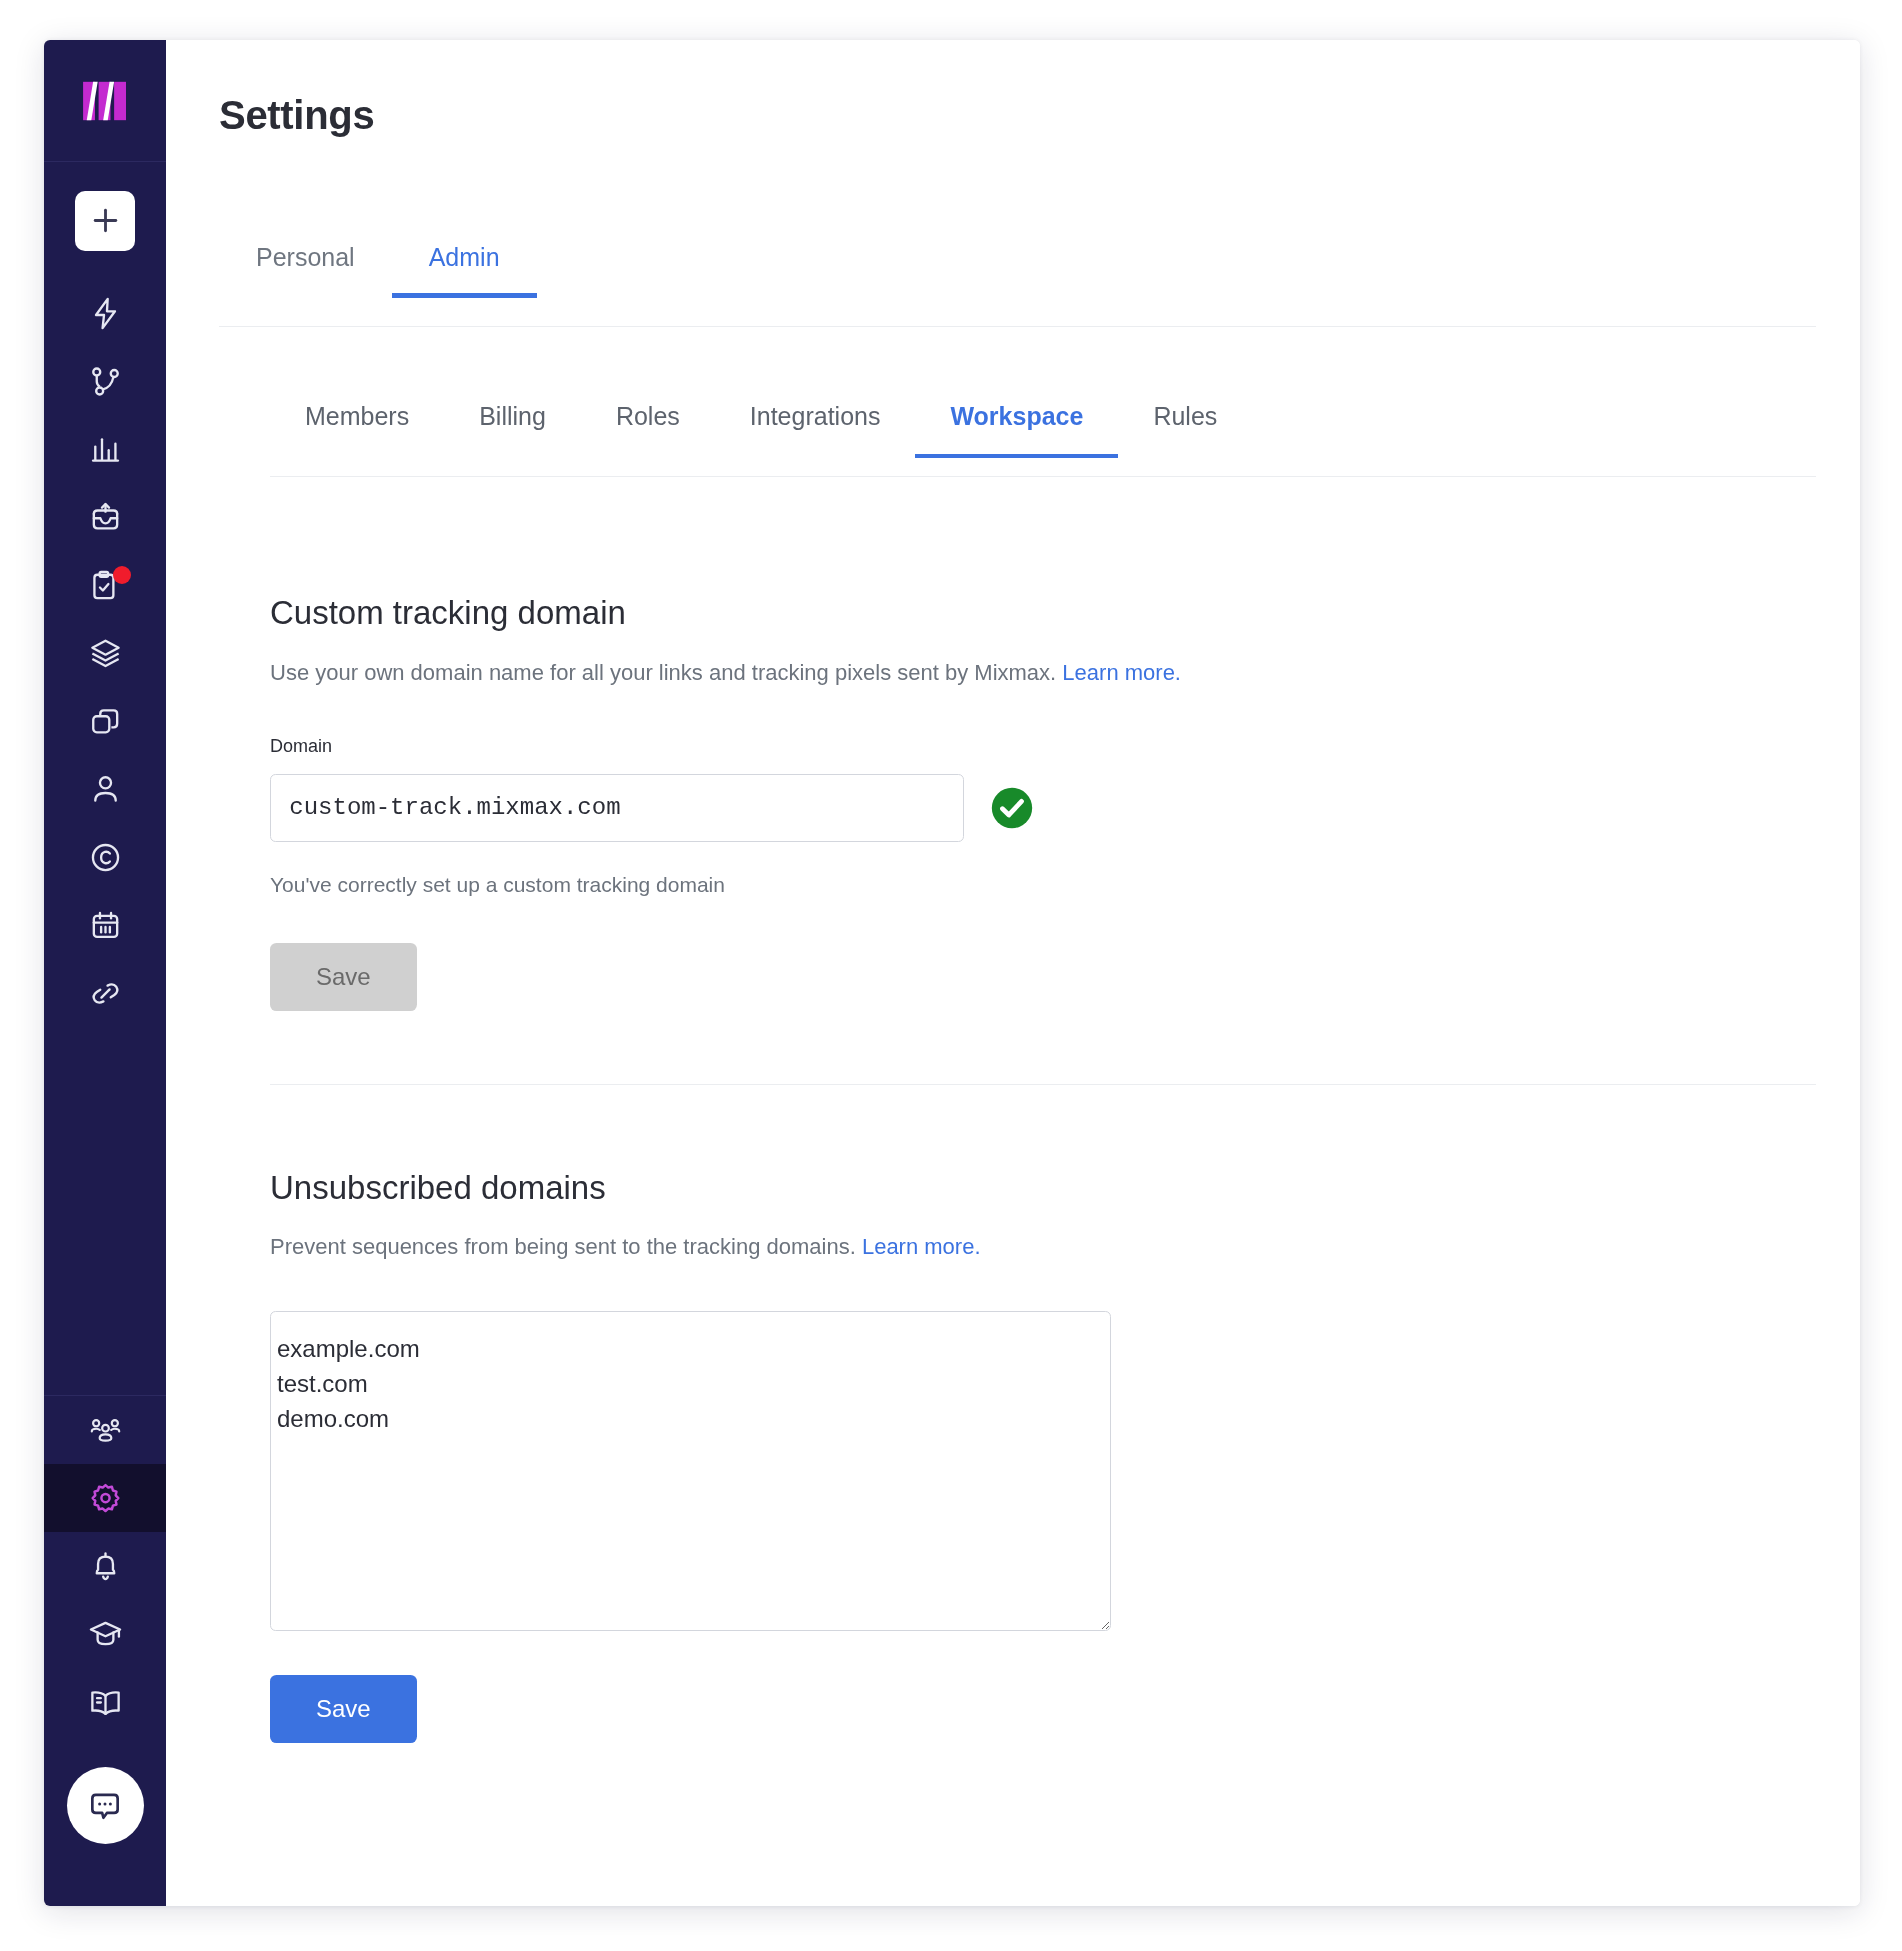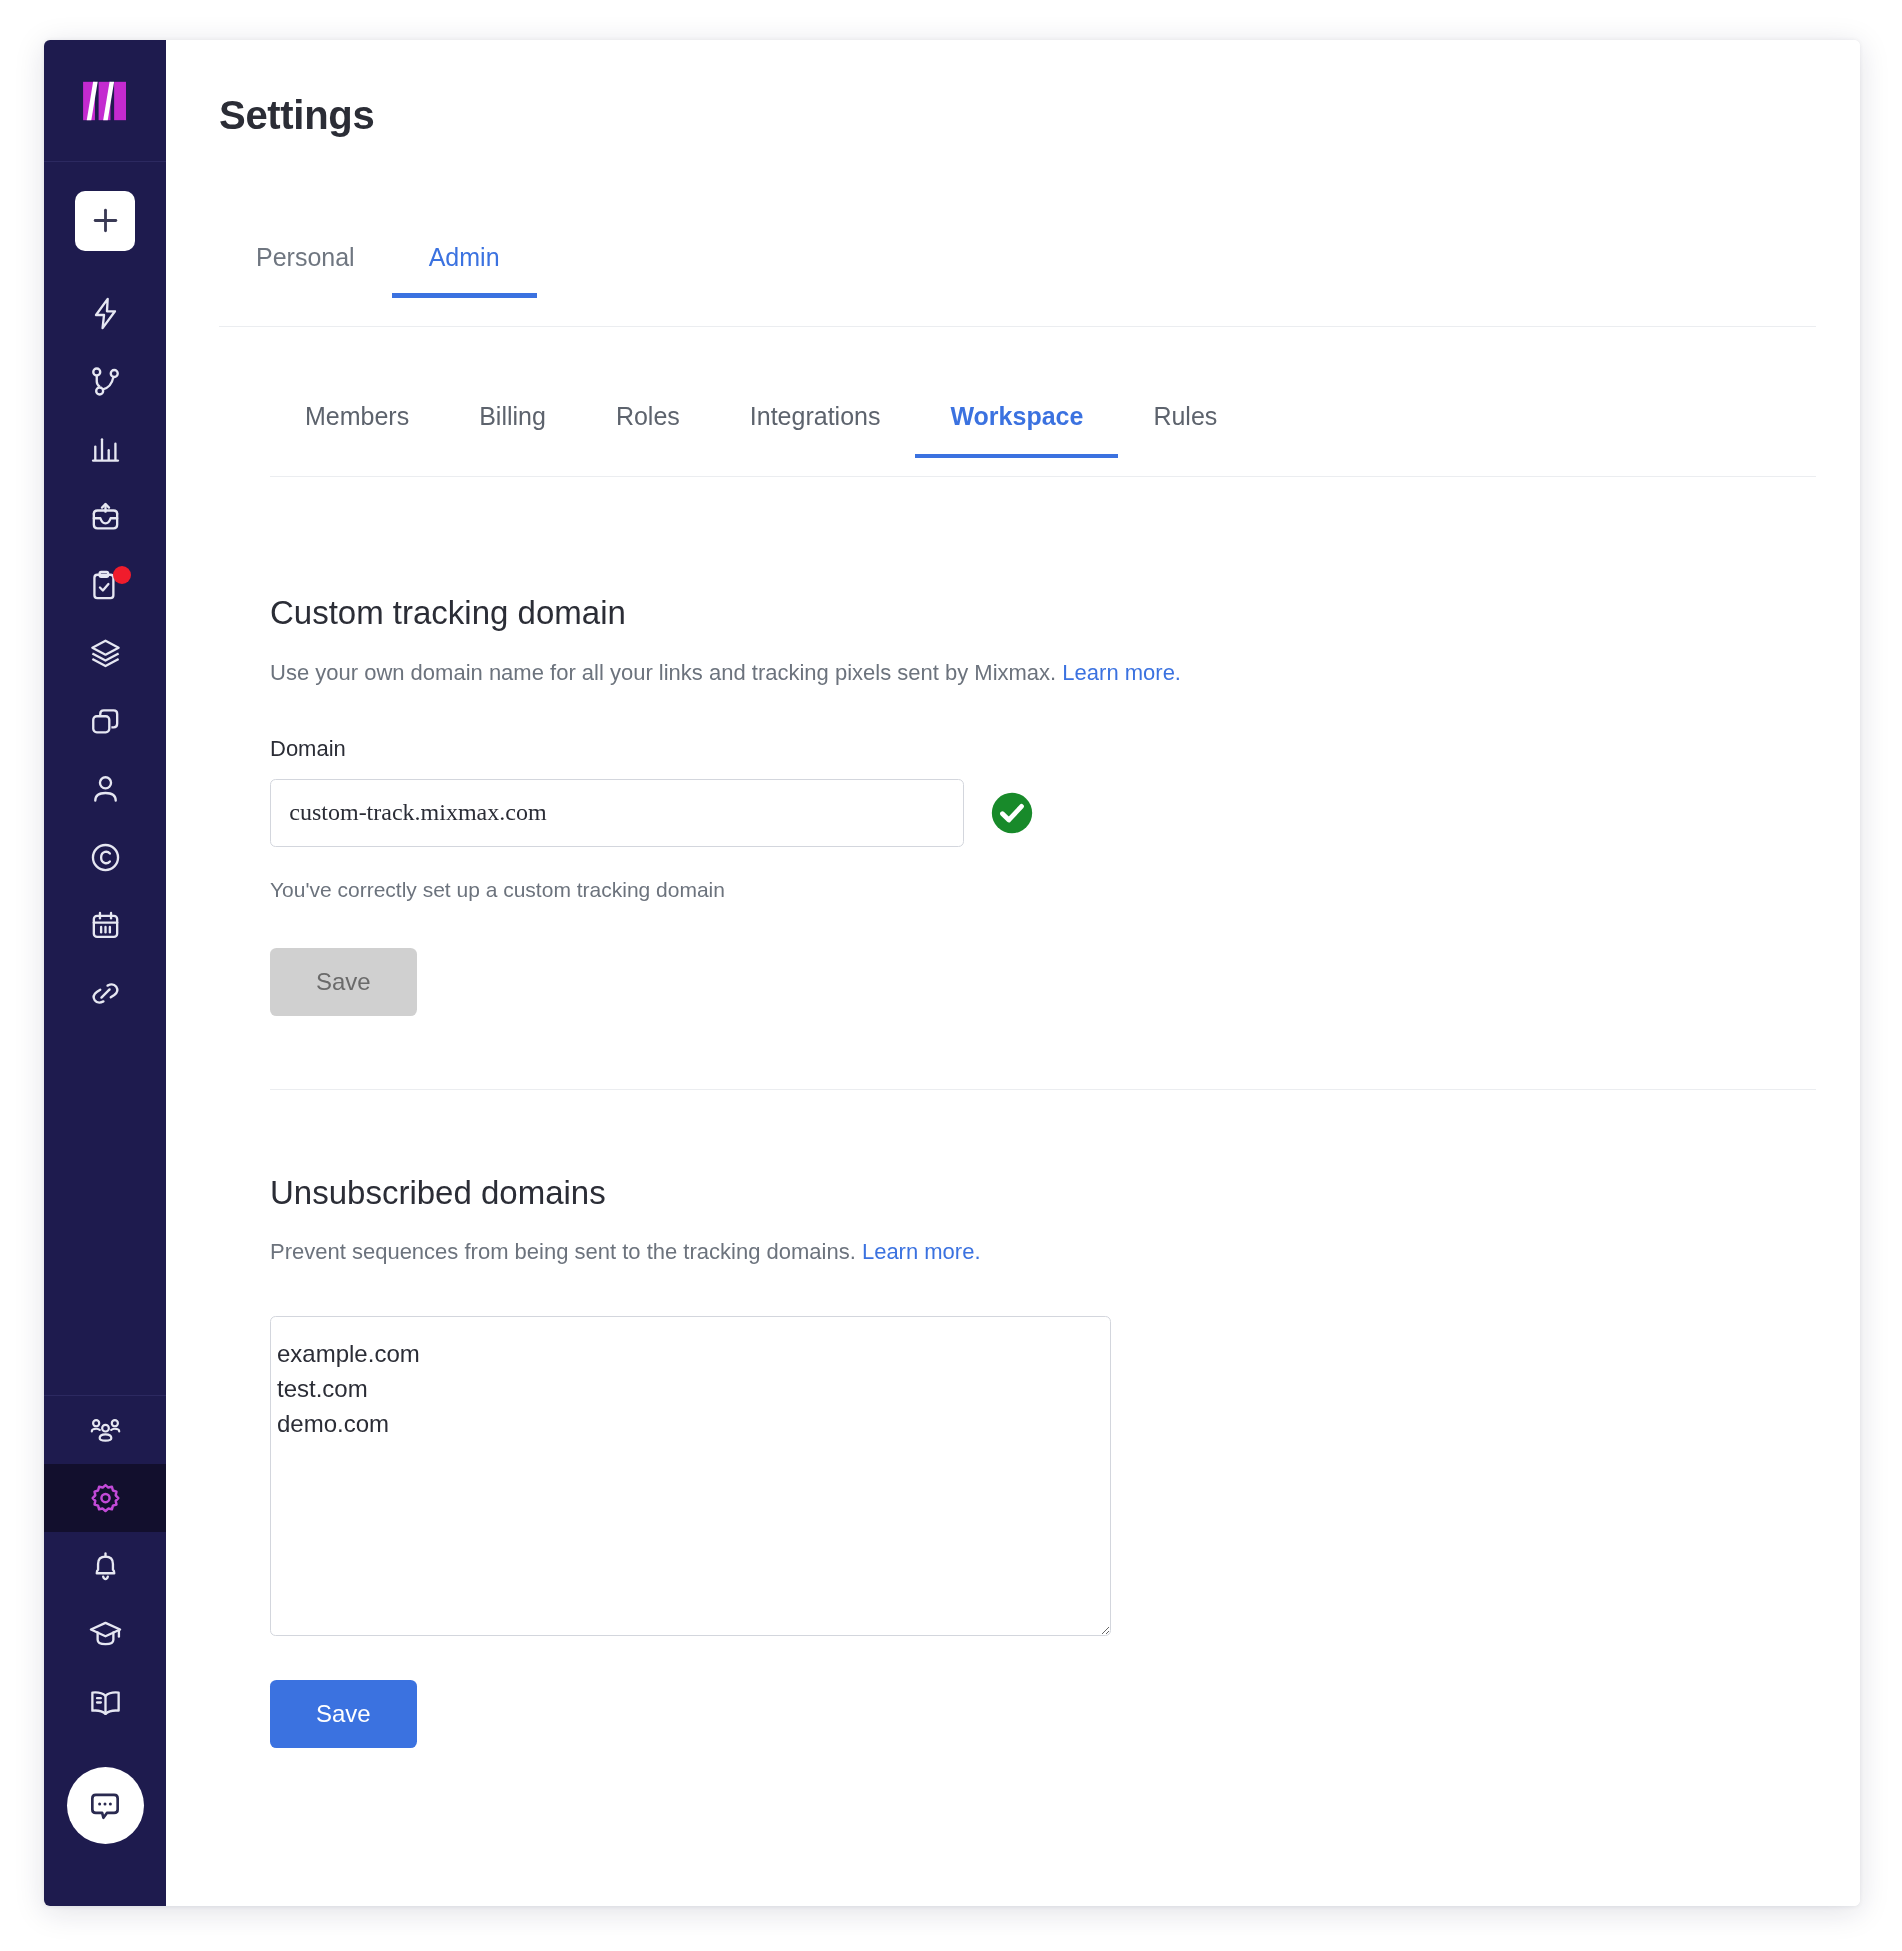--- a/index.html
+++ b/index.html
@@ -168,33 +168,33 @@
   }
   .section-desc {
     font-size: 22px;
     color: #6c737d;
     margin-bottom: 48px;
     line-height: 1.4;
   }
   .link { color: #3b72e0; text-decoration: none; cursor: pointer; }
 
   .field-label {
-    font-size: 22px;
+    font-size: 18px;
     color: #2b2d36;
     margin-bottom: 16.4px;
   }
   .input-row { display: flex; align-items: center; gap: 25.6px; }
   .text-input {
     width: 694px; height: 68px;
     border: 1.4px solid #d3d6dd;
     border-radius: 5.5px;
     font-size: 24px;
     color: #2b2d36;
     padding: 0 18.3px;
-    font-family: Liberation Serif, serif;
+    font-family: Liberation Mono, monospace;
     background: #fff;
     outline: none;
   }
   .check-badge { width: 44px; height: 44px; flex: 0 0 44px; }
 
   .helper-text {
     font-size: 21px;
     color: #6c737d;
     margin-top: 31px;
   }

